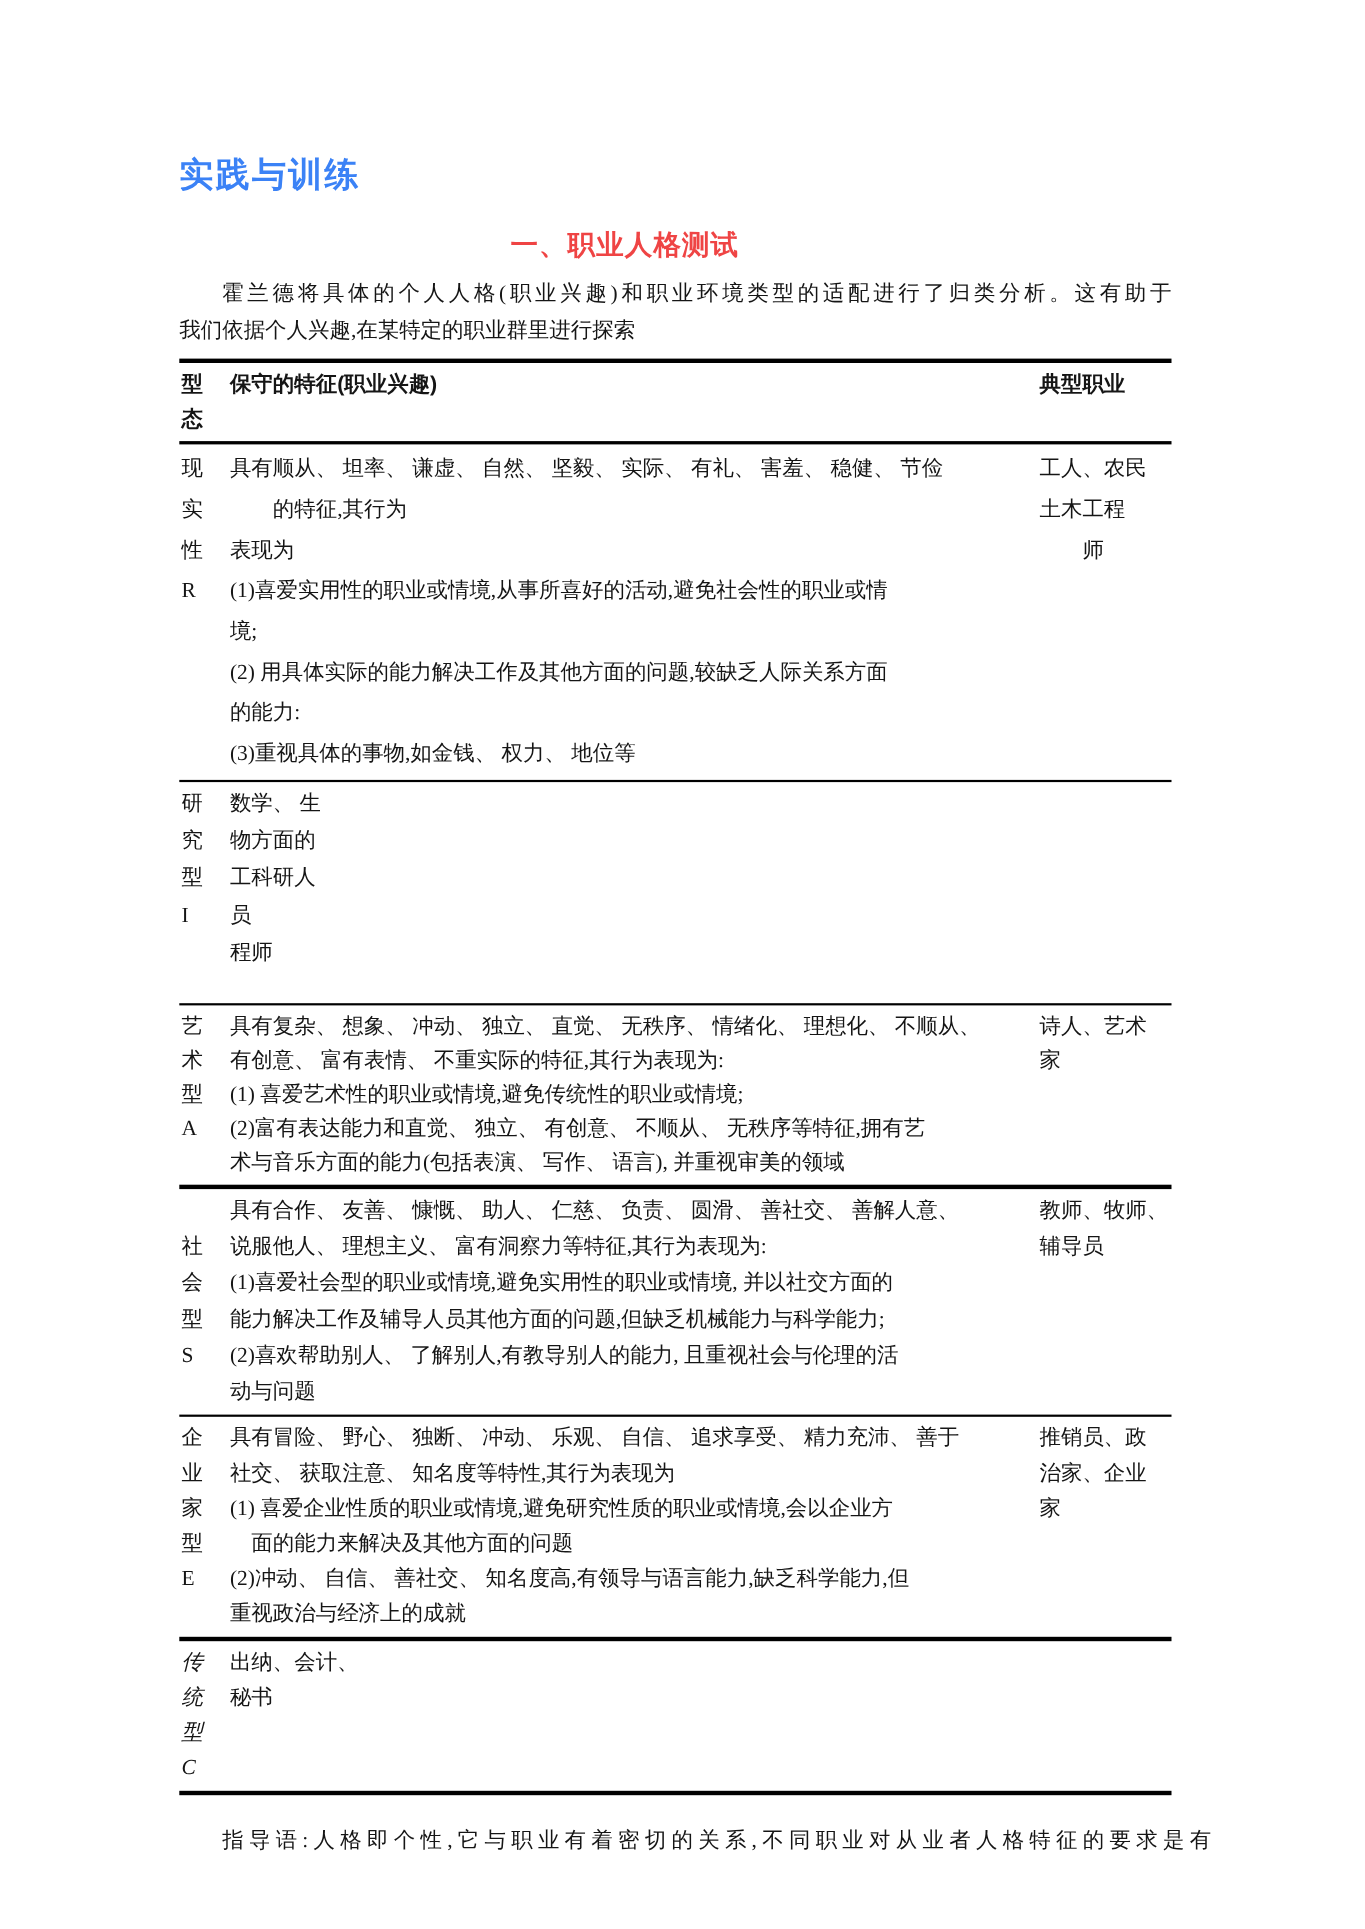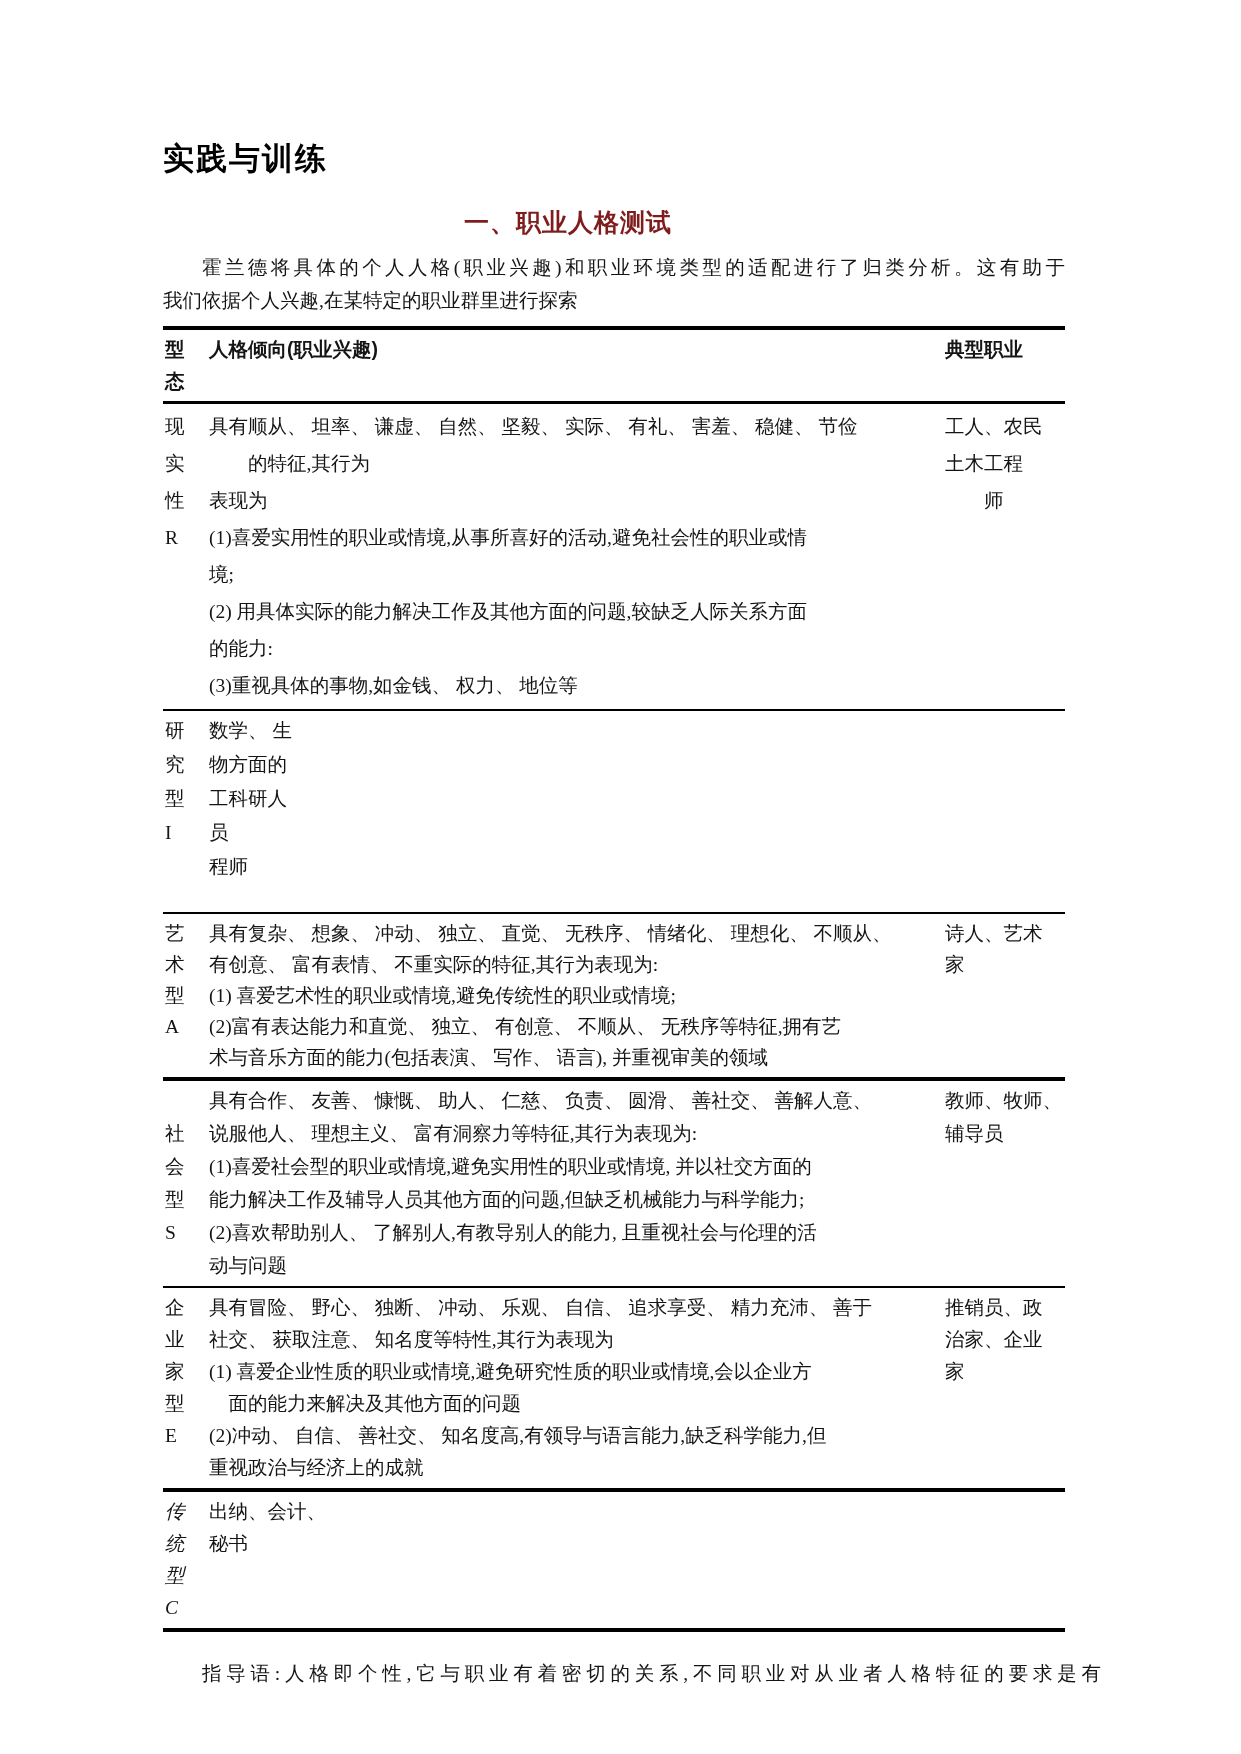--- a/index.html
+++ b/index.html
@@ -13,31 +13,31 @@
   .content {
     position: absolute;
     left: 163px; top: 138px;
     width: 902px;
   }
   .doc-title {
     font-family: "Liberation Sans", "DejaVu Sans", sans-serif;
     font-weight: bold;
     font-size: 31px;
     letter-spacing: 2px;
-    color: #000000;
+    color: #3b82f6;
   }
   .section-heading {
     margin-top: 26px;
     text-align: center;
     padding-right: 92px;
     font-family: "Liberation Sans", "DejaVu Sans", sans-serif;
     font-weight: bold;
     font-size: 25px;
     letter-spacing: 1px;
-    color: #7f1d1d;
+    color: #ef4444;
   }
   .intro {
     margin-top: 12px;
     font-size: 19.5px;
     line-height: 33px;
   }
   .intro-line1 {
     text-indent: 2em;
     text-align: justify;
     text-align-last: justify;
@@ -93,21 +93,21 @@
   <div class="intro">
     <div class="intro-line1">霍兰德将具体的个人人格(职业兴趣)和职业环境类型的适配进行了归类分析。这有助于</div>
     <div class="intro-line2">我们依据个人兴趣,在某特定的职业群里进行探索</div>
   </div>
 
   <div class="ptable">
 
     <div class="trow thead">
       <div class="cell type-cell">型
 态</div>
-      <div class="cell">人格倾向(职业兴趣)</div>
+      <div class="cell">保守的特征(职业兴趣)</div>
       <div class="cell">典型职业</div>
     </div>
 
     <div class="trow r1 b2">
       <div class="cell type-cell">现
 实
 性
 R</div>
       <div class="cell">具有顺从、 坦率、 谦虚、 自然、 坚毅、 实际、 有礼、 害羞、  稳健、 节俭
 　　的特征,其行为

